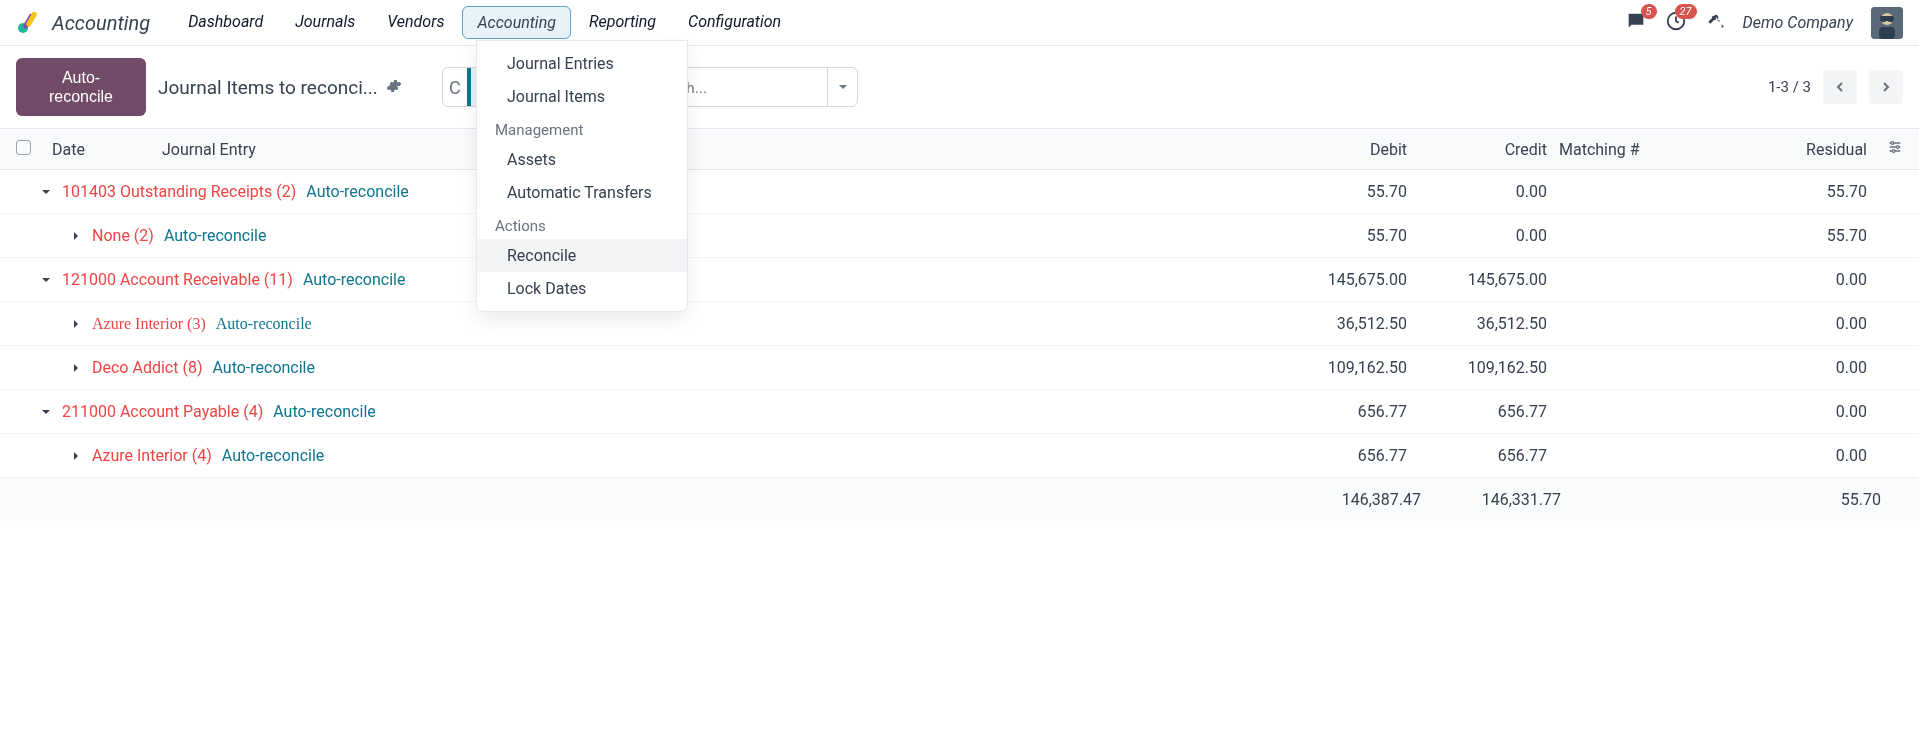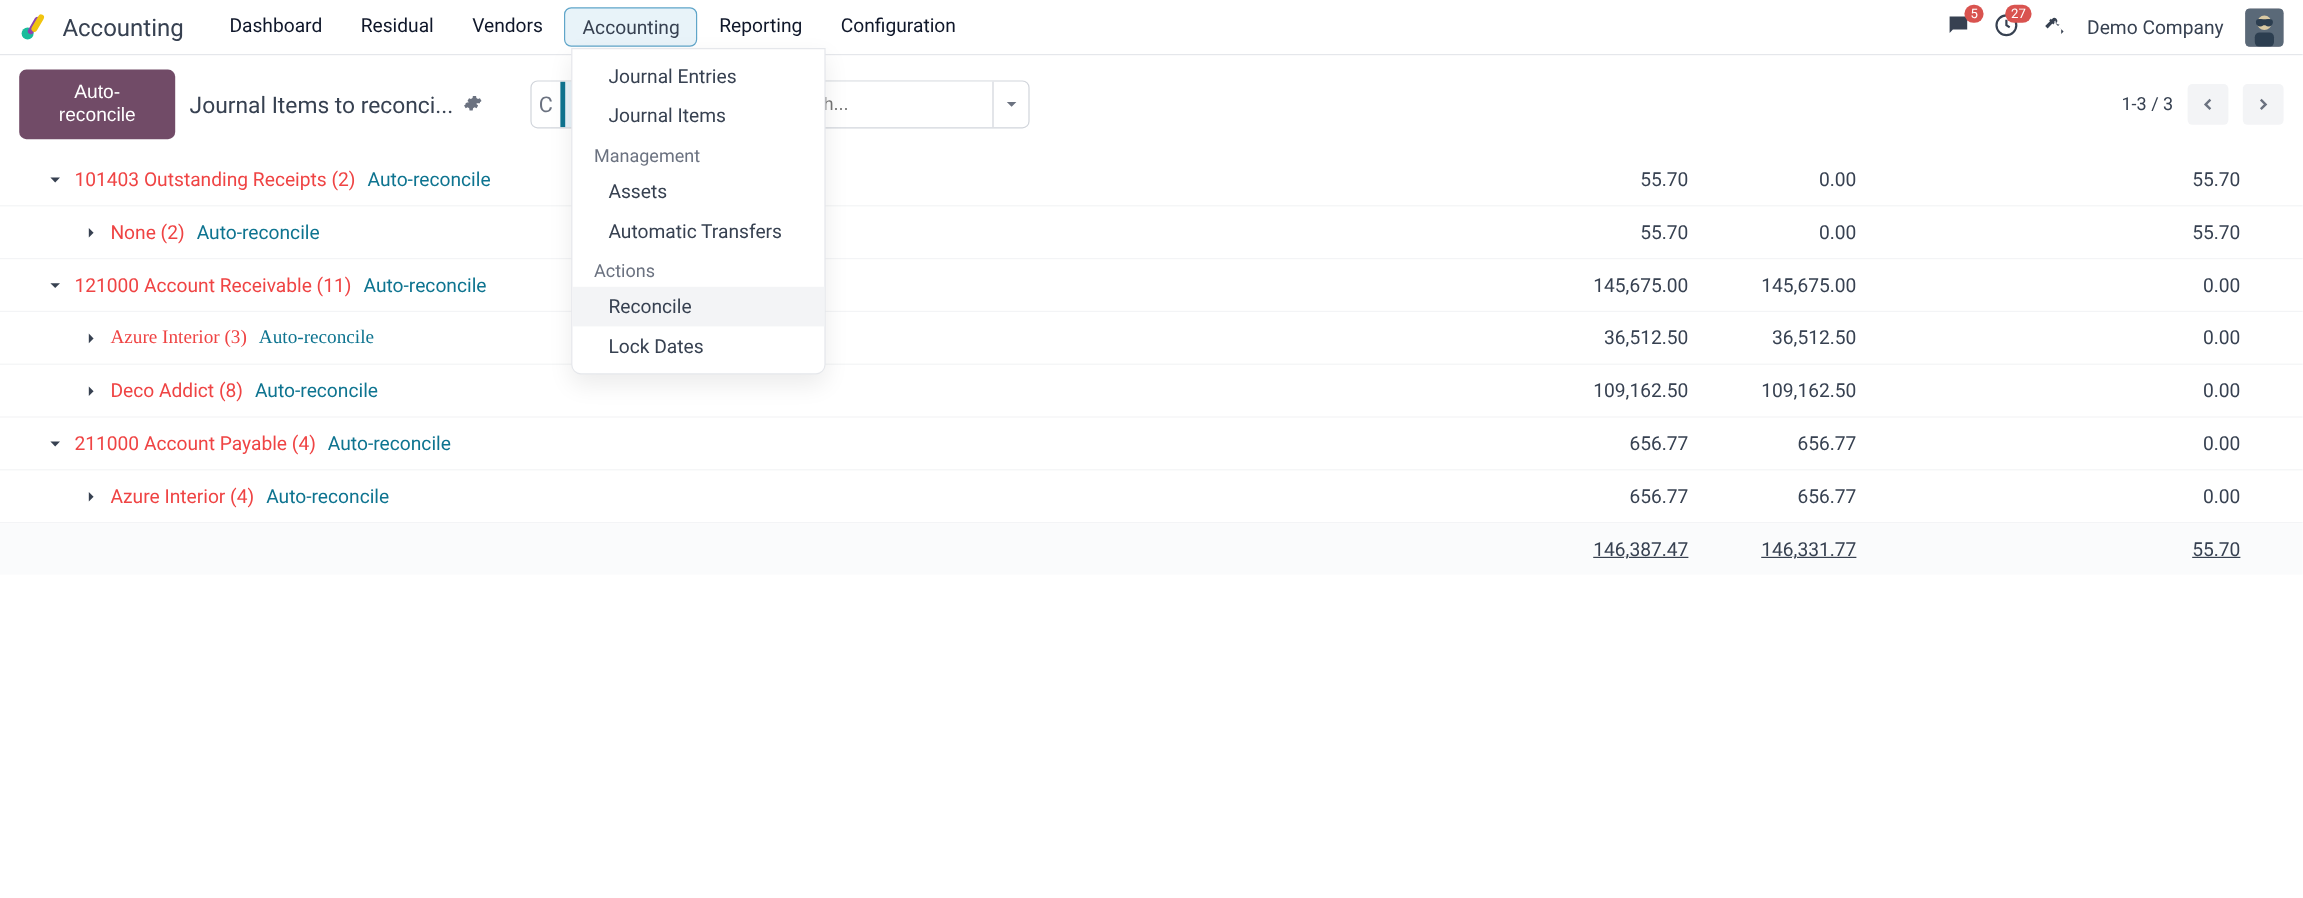--- a/index.html
+++ b/index.html
@@ -1,19 +1,19 @@
 <!DOCTYPE html>
 <html><head>
 <meta charset="utf-8">
 <style>
   * { box-sizing: border-box; margin: 0; padding: 0; }
   body { font-family: -apple-system, BlinkMacSystemFont, "Segoe UI", Roboto, sans-serif; font-size: 15px; color: #374151; background: #fff; }
   
   
-  .topnav { display: flex; align-items: center; height: 46px; padding: 0 16px; border-bottom: 1px solid #e5e7eb; }
+  .topnav { display: flex; align-items: center; height: 46px; padding: 0 16px; border-bottom: 1px solid #e5e7eb; font-style: italic; }
   .logo { width: 24px; height: 24px; margin-right: 12px; position: relative; }
   .logo svg { width: 24px; height: 24px; }
   .app-name { font-size: 20px; color: #374151; margin-right: 24px; }
   .nav-items { display: flex; gap: 4px; }
   .nav-item { padding: 6px 14px; color: #0f172a; cursor: pointer; border-radius: 6px; font-size: 16px; }
   .nav-item.active { background: #e8f3f9; border: 1px solid #5fa5c9; color: #374151; }
   .topnav-right { margin-left: auto; display: flex; align-items: center; gap: 18px; }
   .icon-badge { position: relative; cursor: pointer; }
   .badge { position: absolute; top: -6px; right: -10px; background: #d9534f; color: #fff; border-radius: 10px; font-size: 11px; padding: 1px 5px; min-width: 16px; text-align: center; }
   .company-name { font-size: 16px; color: #374151; }
@@ -56,39 +56,39 @@
   .checkbox { width: 15px; height: 15px; border: 1.5px solid #9ca3af; border-radius: 3px; display: inline-block; }
   
   .trow { display: flex; align-items: center; border-bottom: 1px solid #f3f4f6; padding: 12px 16px; font-size: 16px; }
   .caret { width: 20px; display: inline-flex; align-items: center; justify-content: center; color: #374151; cursor: pointer; margin-right: 6px; }
   .caret.down svg { transform: rotate(0deg); }
   .caret.right svg { transform: rotate(-90deg); }
   .grp-label { color: #ef4444; }
   .link { color: #0e7490; cursor: pointer; margin-left: 10px; }
   .num { font-variant-numeric: tabular-nums; }
   
-  .tfoot { display: flex; align-items: center; padding: 12px 16px; font-size: 16px; background: #fafbfc; text-decoration: underline; }
+  .tfoot { display: flex; align-items: center; padding: 12px 2px; font-size: 16px; background: #fafbfc; }
   
   .sliders-icon svg, .gear-icon-svg svg { width: 16px; height: 16px; }
 </style>
 </head>
 <body>
 
 <div class="topnav">
   <div class="logo">
     <svg viewBox="0 0 24 24">
         <circle cx="7" cy="17" r="5" fill="#1abc9c"></circle>
         <rect x="10" y="2" width="5" height="16" rx="2.5" transform="rotate(30 12 10)" fill="#8e44ad"></rect>
         <rect x="13" y="0" width="5" height="16" rx="2.5" transform="rotate(30 15 8)" fill="#f1c40f"></rect>
       </svg>
   </div>
   <div class="app-name">Accounting</div>
   <div class="nav-items">
     <div class="nav-item">Dashboard</div>
-    <div class="nav-item">Residual</div>
+    <div class="nav-item">Journals</div>
     <div class="nav-item">Vendors</div>
     <div class="nav-item active">Accounting</div>
     <div class="nav-item">Reporting</div>
     <div class="nav-item">Configuration</div>
   </div>
   <div class="topnav-right">
     <div class="icon-badge">
       <svg width="22" height="22" viewBox="0 0 24 24" fill="#374151">
           <path d="M4 4h16v12H7l-3 3V4z"></path>
         </svg>
@@ -165,20 +165,37 @@
   <div class="dd-item">Journal Items</div>
   <div class="dd-header">Management</div>
   <div class="dd-item">Assets</div>
   <div class="dd-item">Automatic Transfers</div>
   <div class="dd-header">Actions</div>
   <div class="dd-item hover">Reconcile</div>
   <div class="dd-item">Lock Dates</div>
 </div>
 
 <div class="tbl">
+  <div class="thead">
+    <div class="col-check"><span class="checkbox"></span></div>
+    <div class="col-date">Date</div>
+    <div class="col-entry">Journal Entry</div>
+    <div class="col-debit">Debit</div>
+    <div class="col-credit">Credit</div>
+    <div class="col-match">Matching #</div>
+    <div class="col-residual">Residual</div>
+    <div class="col-opt sliders-icon">
+      <svg viewBox="0 0 24 24" fill="none" stroke="#6b7280" stroke-width="2">
+          <path d="M4 6h16M4 12h16M4 18h16"></path>
+          <circle cx="8" cy="6" r="2" fill="#fff"></circle>
+          <circle cx="16" cy="12" r="2" fill="#fff"></circle>
+          <circle cx="10" cy="18" r="2" fill="#fff"></circle>
+        </svg>
+    </div>
+  </div>
 
   <div id="table-body">
       <div class="trow">
         <div class="col-check" style="width: 0px;"></div>
         <div style="width: 20px;"></div>
         <div class="col-entry" style="display: flex; align-items: center;">
           <span class="caret down">
             <svg width="10" height="10" viewBox="0 0 10 10" fill="#374151">
               <path d="M1 3l4 4 4-4z"></path>
             </svg>

